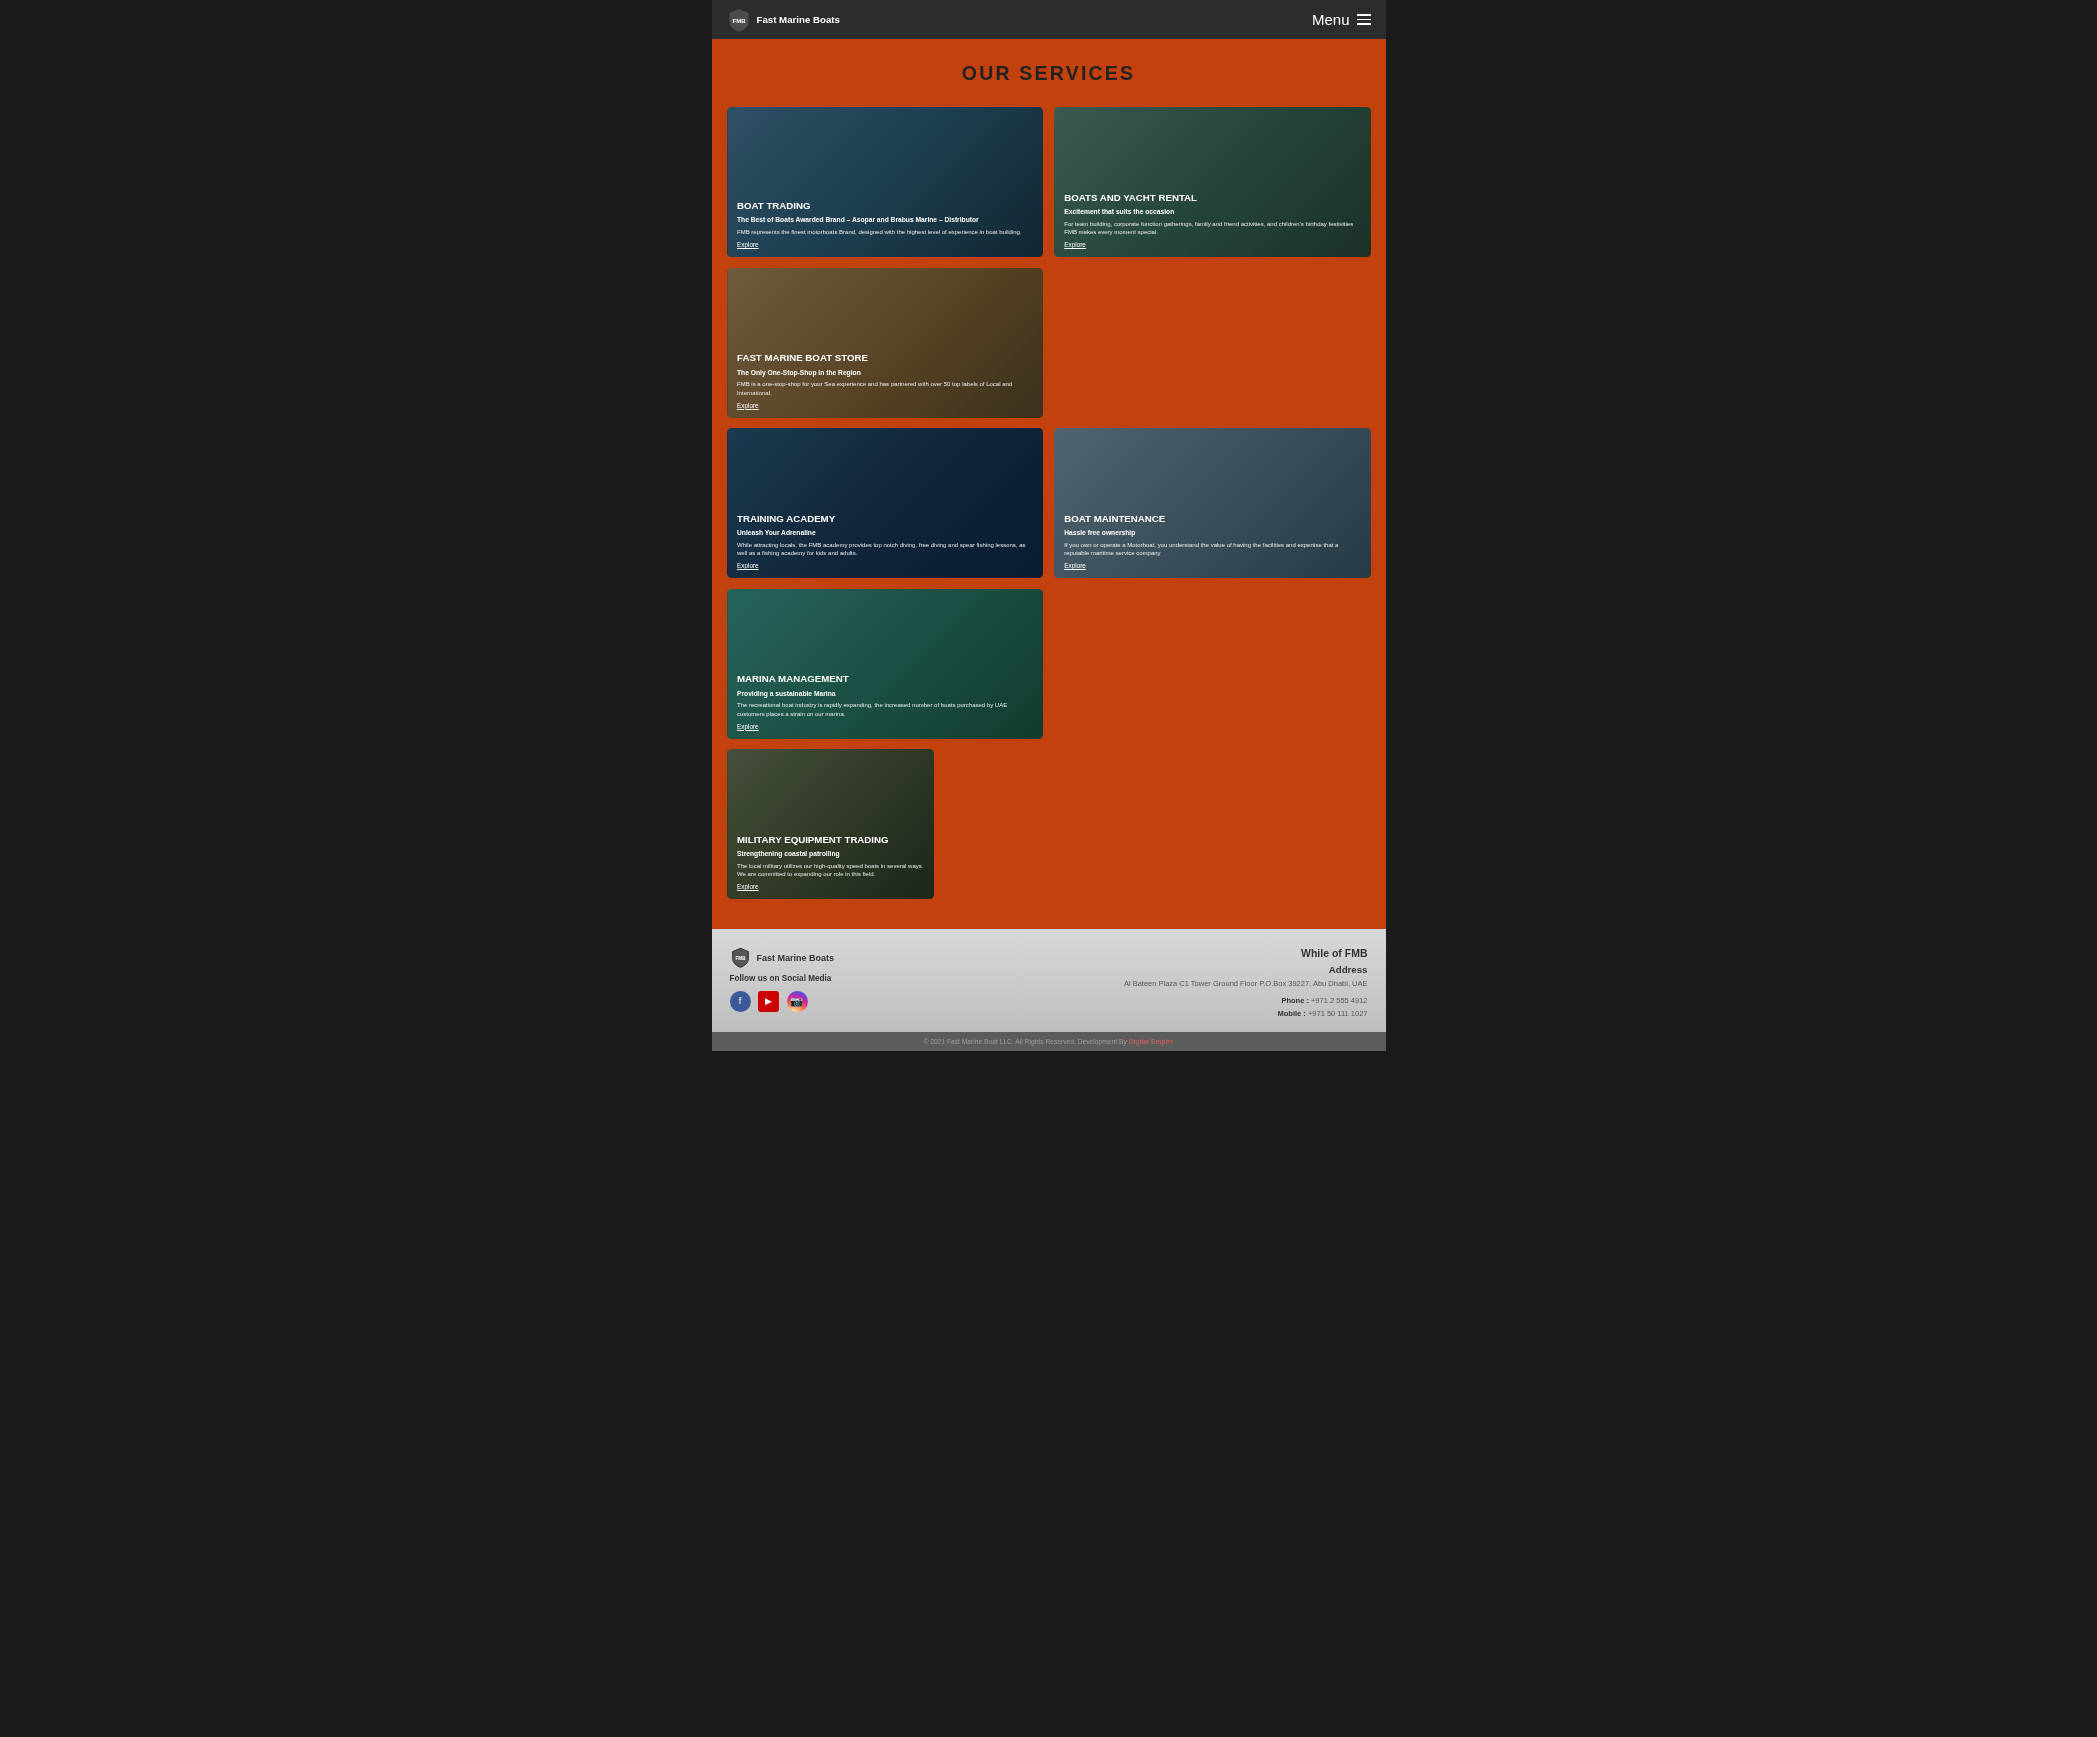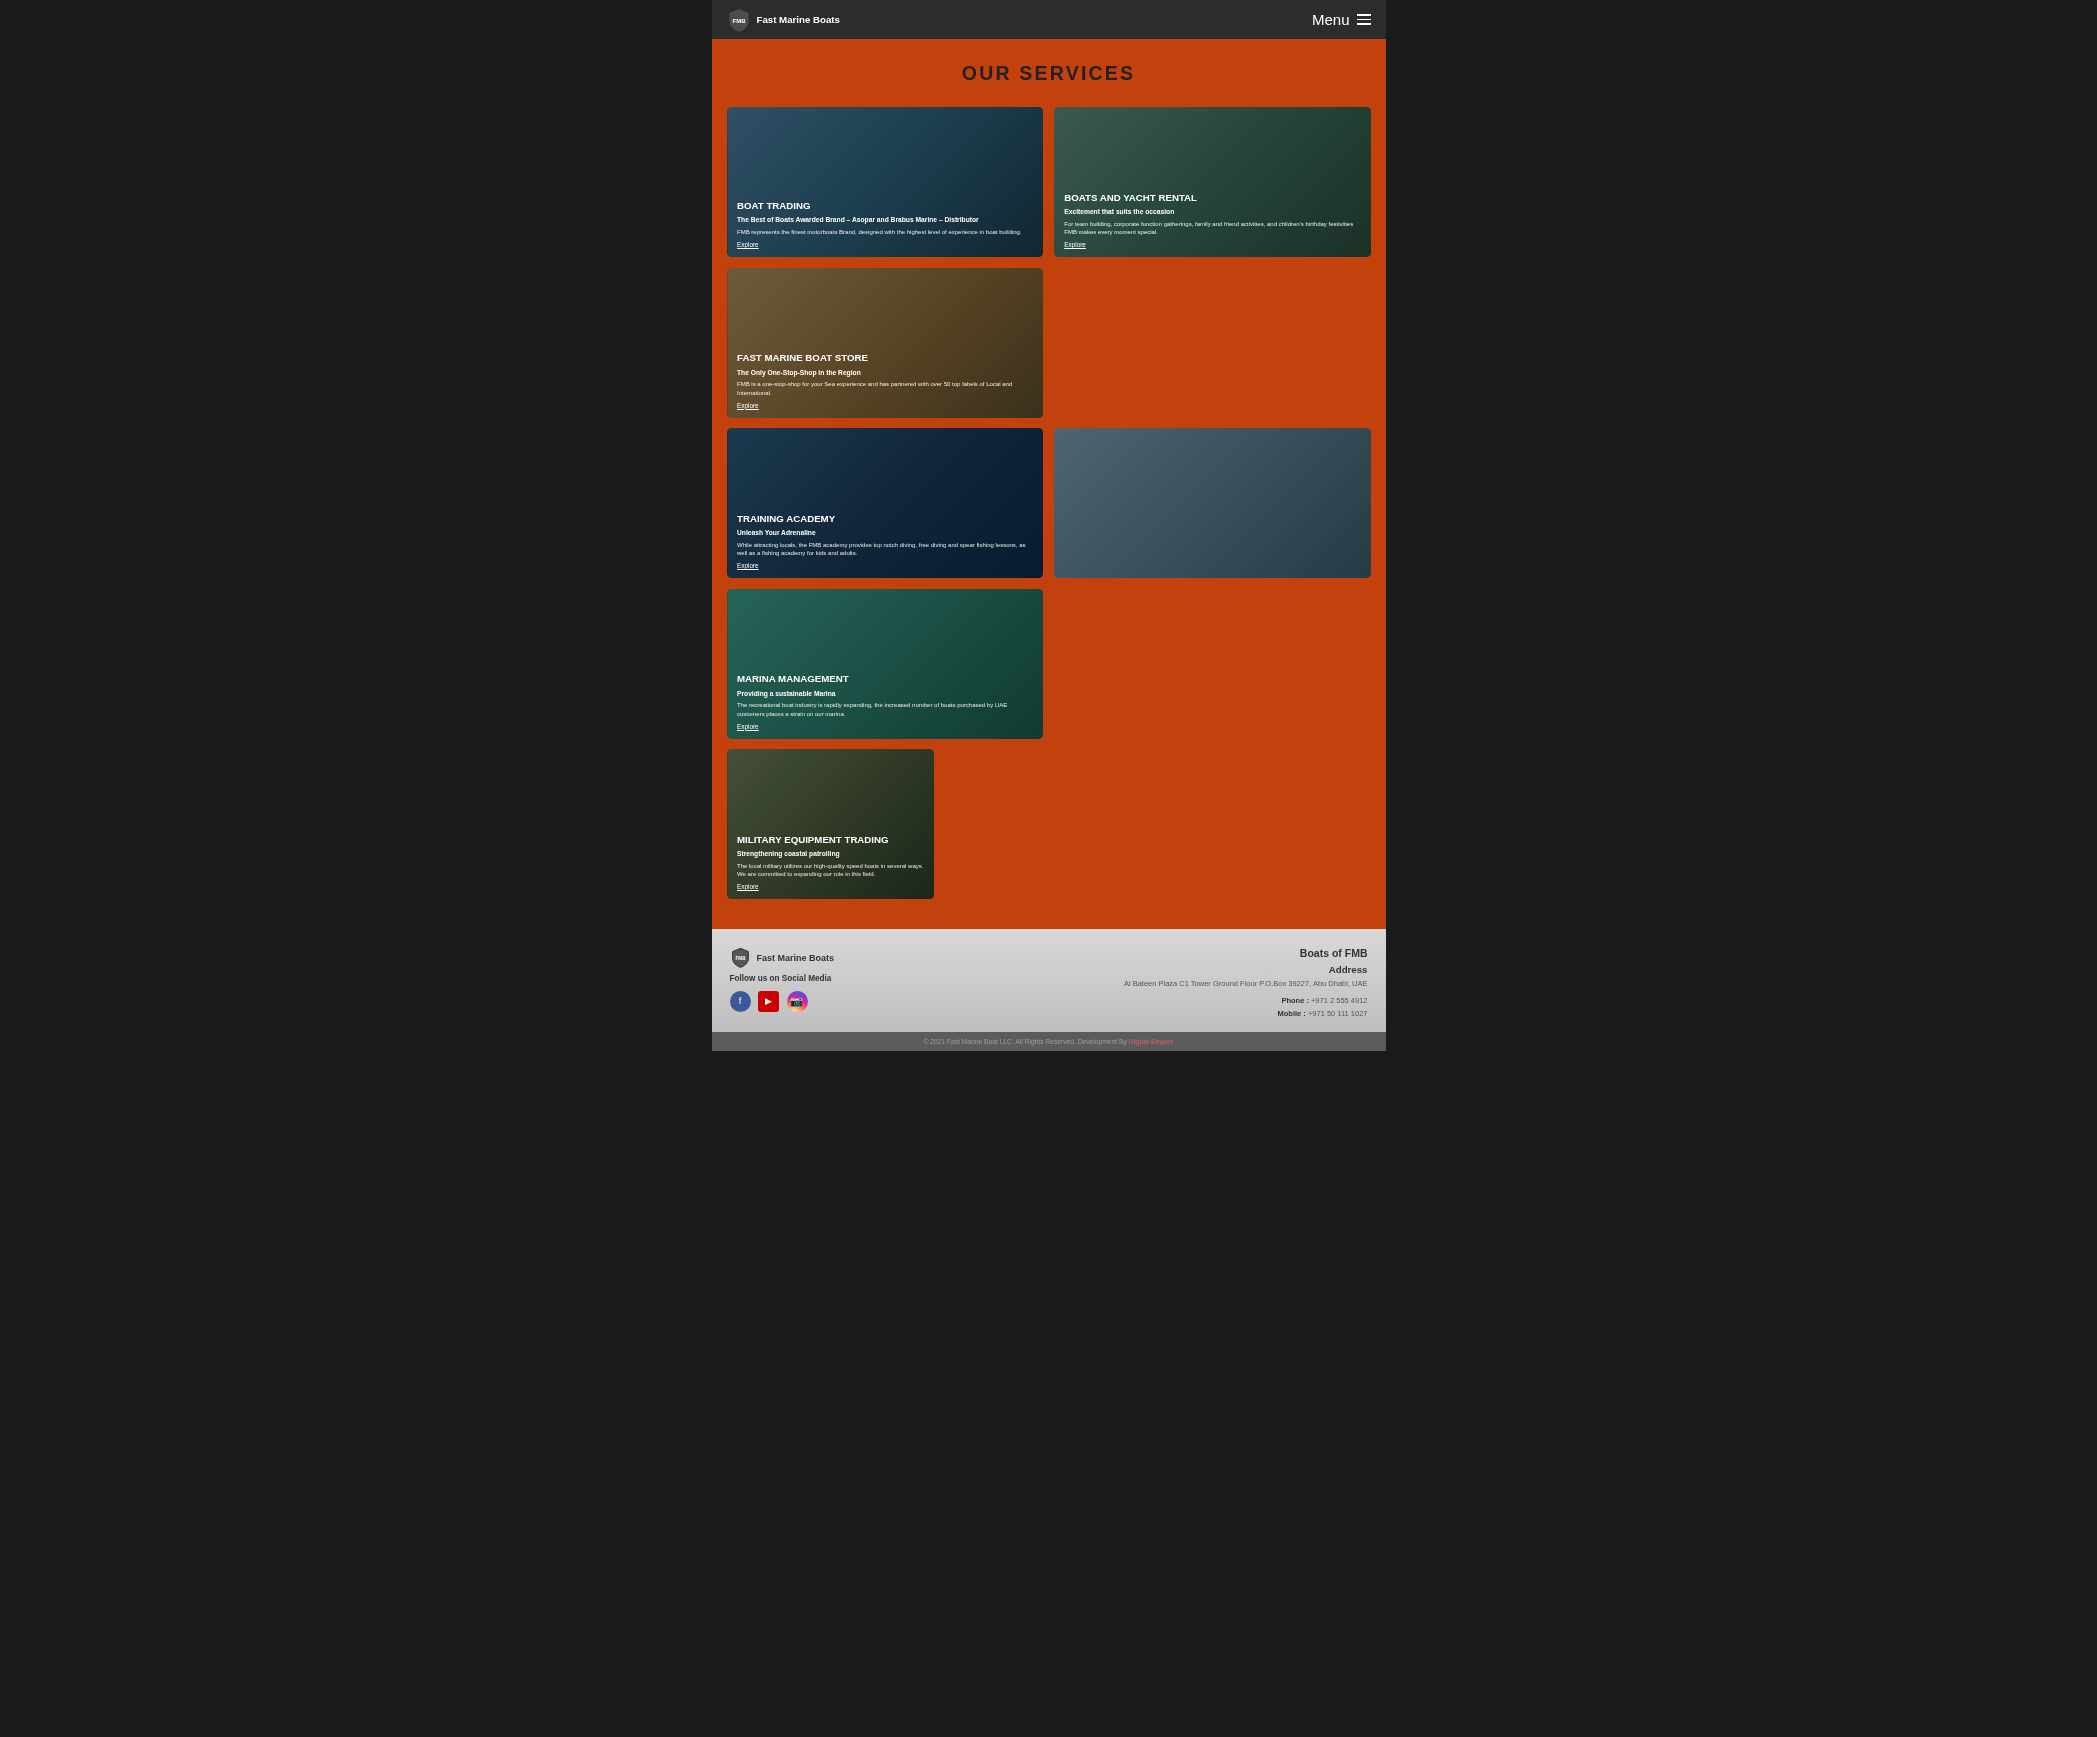--- a/index.html
+++ b/index.html
@@ -304,20 +304,26 @@
         <div class="card-content">
           <div class="card-title">TRAINING ACADEMY</div>
           <div class="card-subtitle">Unleash Your Adrenaline</div>
           <div class="card-desc">While attracting locals, the FMB academy provides top notch diving, free diving and spear fishing lessons, as well as a fishing academy for kids and adults.</div>
           <div class="card-explore">Explore</div>
         </div>
       </div>
 
       <div class="service-card card-maintenance">
         <div class="card-bg"></div>
+        <div class="card-content">
+          <div class="card-title">BOAT MAINTENANCE</div>
+          <div class="card-subtitle">Hassle free ownership</div>
+          <div class="card-desc">If you own or operate a Motorboat, you understand the value of having the facilities and expertise that a reputable maritime service company</div>
+          <div class="card-explore">Explore</div>
+        </div>
       </div>
 
       <div class="service-card card-marina">
         <div class="card-bg"></div>
         <div class="card-content">
           <div class="card-title">MARINA MANAGEMENT</div>
           <div class="card-subtitle">Providing a sustainable Marina</div>
           <div class="card-desc">The recreational boat industry is rapidly expanding, the increased number of boats purchased by UAE customers places a strain on our marina.</div>
           <div class="card-explore">Explore</div>
         </div>
@@ -358,21 +364,21 @@
         </div>
         <div class="footer-social-label">Follow us on Social Media</div>
         <div class="footer-social-icons">
           <div class="social-icon" style="background:#3b5998;">f</div>
           <div class="social-icon youtube">▶</div>
           <div class="social-icon" style="background: radial-gradient(circle at 30% 107%, #fdf497 0%, #fdf497 5%, #fd5949 45%,#d6249f 60%,#285AEB 90%); font-size:10.5px;">📷</div>
         </div>
       </div>
 
       <div class="footer-right">
-        <div class="footer-world-title">Boats of FMB</div>
+        <div class="footer-world-title">While of FMB</div>
         <div class="footer-address-title">Address</div>
         <div class="footer-address-text">Al Bateen Plaza C1 Tower Ground Floor P.O.Box 39227, Abu Dhabi, UAE</div>
         <div class="footer-contact">
           <div>
             <strong>Phone :</strong>
             <span>+971 2 555 4912</span>
           </div>
           <div>
             <strong>Mobile :</strong>
             <span>+971 50 111 1027</span>

